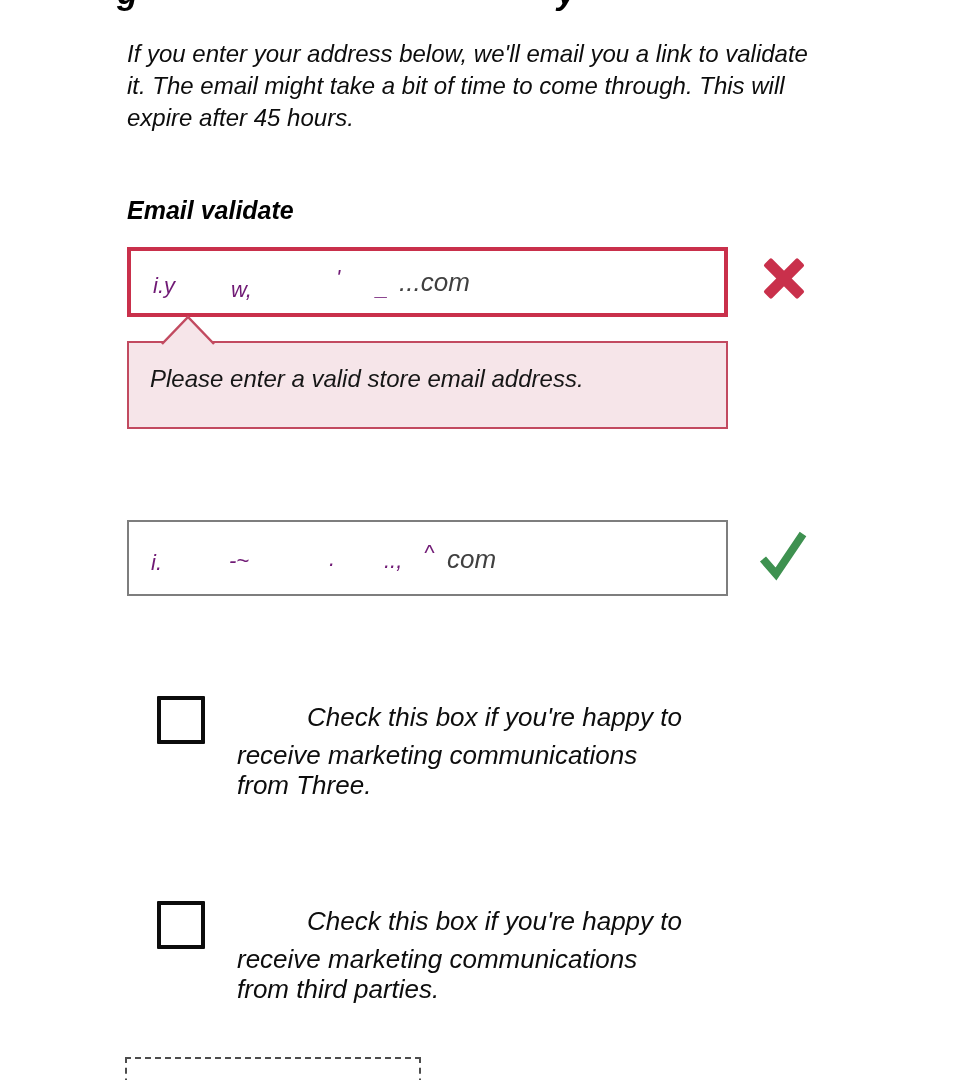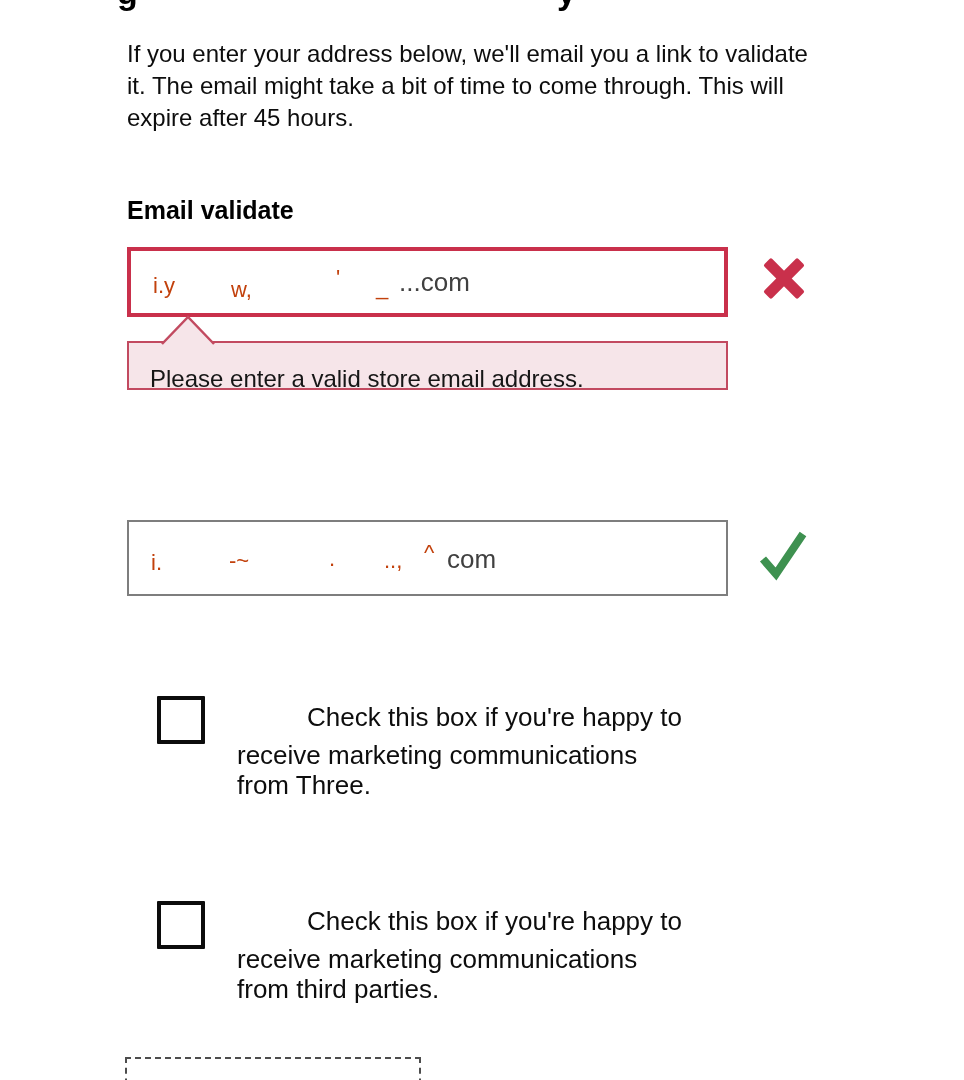--- a/index.html
+++ b/index.html
@@ -2,35 +2,36 @@
 <html style="--error-red: #C9304B; --error-border: #C24A60; --error-bg: #F6E5E9; --success-green: #3E9150; --input-gray: #7E7E7E; --text: #111111;"><head>
 <meta charset="utf-8">
 <style>
   * { margin:0; padding:0; box-sizing:border-box; }
   html,body { background:#ffffff; }
   .page {
     position:relative; width:964px; height:1080px; margin:0 auto;
     background:#ffffff; overflow:hidden;
     font-family:"Liberation Sans","DejaVu Sans",sans-serif;
     color:var(--text,#111);
+    font-style:italic;
   }
   
   .cutoff-heading { position:absolute; top:0; left:0; width:100%; height:13px; overflow:hidden; }
   .cutoff-heading span { position:absolute; top:-27px; font-weight:bold; font-size:34px; color:#000; }
   .cutoff-heading .g1 { left:117px; }
   .cutoff-heading .g2 { left:557px; }
 
   .intro { position:absolute; left:127px; top:38px; width:812px; font-size:24px; line-height:32px; color:#0d0d0d; }
 
   .field-label { position:absolute; left:127px; font-size:25px; font-weight:bold; color:#000; }
   .label-email   { top:196px; }
   .label-reenter { top:472px; }
 
   .textbox { position:absolute; left:127px; width:601px; background:#fff; }
-  .textbox .frag { position:absolute; font-size:22px; color:#c2410c; }
+  .textbox .frag { position:absolute; font-size:22px; color:#701a75; }
   .textbox .suffix { position:absolute; font-size:26px; color:#404040; }
 
   .input-email { top:247px; height:70px; border:4px solid var(--error-red,#C9304B); }
   .input-email .f0 { left:22px;  top:22px; }
   .input-email .f1 { left:100px; top:26px; }
   .input-email .f2 { left:205px; top:14px; }
   .input-email .f3 { left:245px; top:24px; }
   .input-email .suffix { left:268px; top:16px; }
 
   .input-reenter { top:520px; height:76px; border:2px solid var(--input-gray,#7E7E7E); }
@@ -45,21 +46,21 @@
   .x-icon { position:absolute; left:763px; top:257px; width:42px; height:42px; }
   .x-icon i { position:absolute; left:-3px; top:16px; width:48px; height:11px;
               background:var(--error-red,#C9304B); border-radius:2px; }
   .x-icon .b1 { transform:rotate(45deg); }
   .x-icon .b2 { transform:rotate(-45deg); }
 
   
   .check-icon { position:absolute; left:757px; top:526px; width:52px; height:56px; }
 
   
-  .error-tip { position:absolute; left:127px; top:341px; width:601px; height:49px;
+  .error-tip { position:absolute; left:127px; top:341px; width:601px; height:88px;
                background:var(--error-bg,#F6E5E9); border:2px solid var(--error-border,#C24A60); }
   .error-tip .arrow { position:absolute; left:30px; top:-29px; width:58px; height:31px; overflow:visible; }
   .error-tip .msg { position:absolute; left:21px; top:22px; font-size:24px; color:#161616; }
 
   
   .consent-box { position:absolute; left:157px; width:48px; height:48px;
                  background:#fff; border:4px solid #0c0c0c; border-radius:1px; cursor:pointer; }
   .cb1 { top:696px; } .cb2 { top:901px; }
   .consent-text { position:absolute; left:237px; width:445px; font-size:26px; line-height:30px; color:#0d0d0d; }
   .ct1 { top:702px; } .ct2 { top:906px; }

